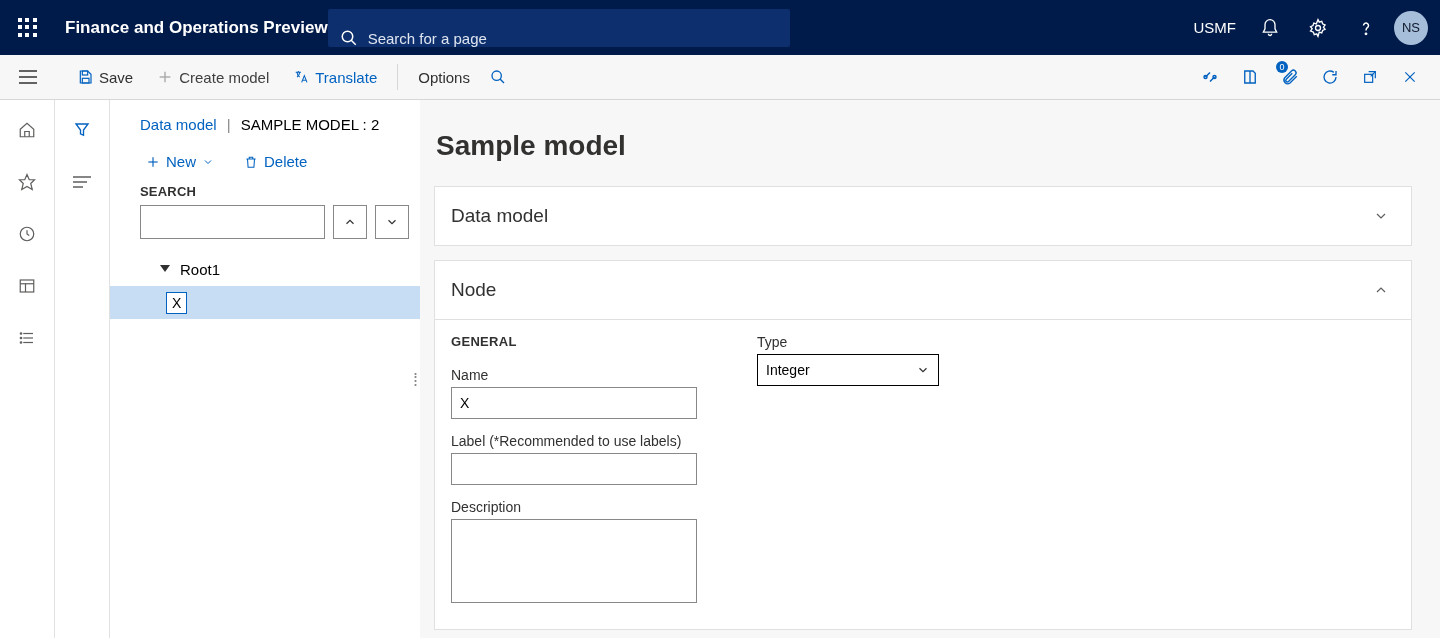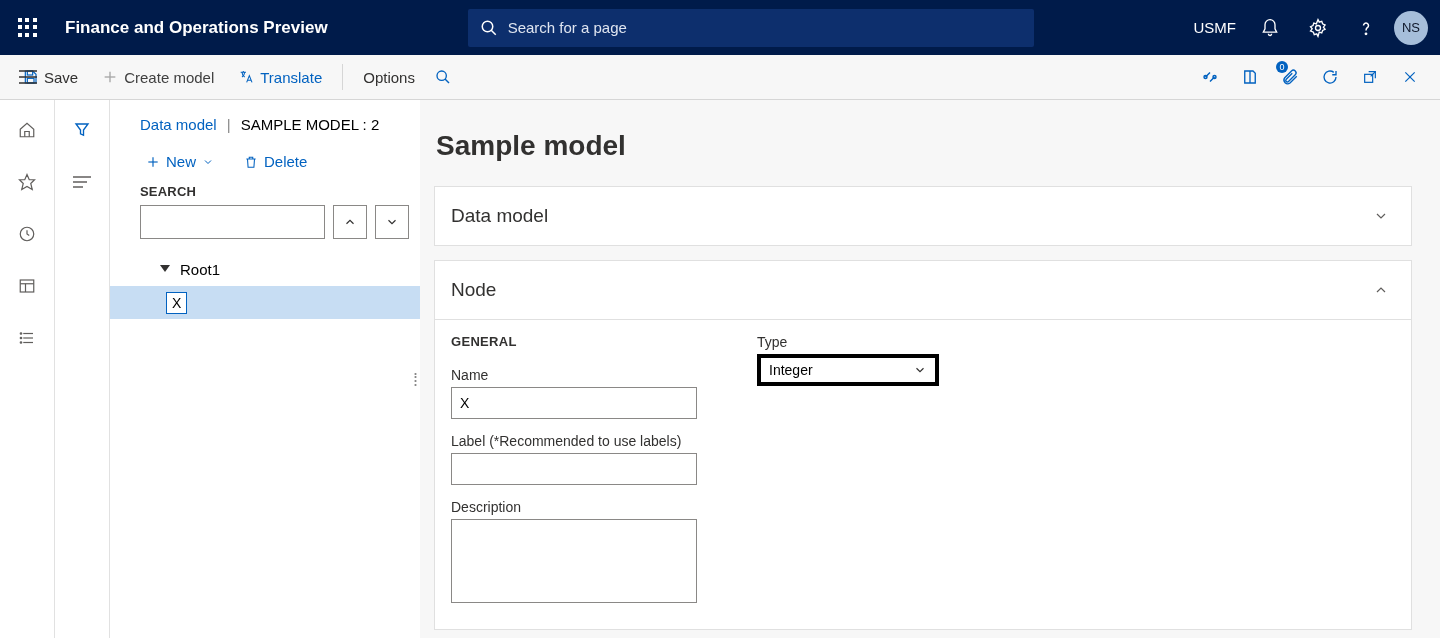--- a/index.html
+++ b/index.html
@@ -4,30 +4,30 @@
 <style>
 * { margin: 0; padding: 0; box-sizing: border-box; font-family: "Segoe UI", -apple-system, BlinkMacSystemFont, sans-serif; }
 body { width: 1440px; height: 638px; overflow: hidden; background: #fff; }
 
 
 .top-header { height: 55px; background: #001b4a; color: #fff; display: flex; align-items: center; padding: 8px 0; }
 .waffle { width: 55px; height: 55px; display: flex; align-items: center; justify-content: center; cursor: pointer; }
 .waffle-grid { width: 20px; height: 20px; display: grid; grid-template-columns: repeat(3,1fr); grid-template-rows: repeat(3,1fr); gap: 3px; }
 .waffle-grid span { background: #fff; width: 4px; height: 4px; }
 .app-title { font-size: 17px; font-weight: 600; margin-left: 10px; }
-.search-wrap { margin-left: 140px; width: 566px; height: 38px; background: #0d2f6d; border-radius: 2px; display: flex; align-items: center; padding: 0 12px; }
+.search-wrap { width: 462px; height: 38px; background: #0d2f6d; border-radius: 2px; display: flex; align-items: flex-end; padding: 0 12px; }
 .search-wrap svg { flex-shrink: 0; }
 .search-wrap span.plc { color: #dfe5f0; margin-left: 10px; font-size: 15px; }
 .top-right { margin-left: auto; display: flex; align-items: center; gap: 0; height: 41px; }
 .tr-item { width: 48px; height: 55px; display: flex; align-items: center; justify-content: center; cursor: pointer; }
 .usmf { font-size: 15px; padding: 0 10px; cursor: pointer; }
 .avatar { width: 34px; height: 34px; border-radius: 50%; background: #a6beda; color: #0f172a; font-size: 13px; font-weight: 500; display: flex; align-items: center; justify-content: center; margin: 0 12px 0 4px; }
 
 
-.cmdbar { height: 45px; border-bottom: 1px solid #d6d6d6; display: flex; align-items: center; background: #f7f7f7; position: relative; }
+.cmdbar { height: 45px; border-bottom: 1px solid #d6d6d6; display: flex; align-items: center; padding-left: 55px; background: #f7f7f7; position: relative; }
 .cmdbar .hamb { position: absolute; left: 0; width: 55px; height: 45px; display: flex; align-items: center; justify-content: center; cursor: pointer; }
 .cmd-item { display: flex; align-items: center; gap: 6px; padding: 0 12px; height: 44px; cursor: pointer; font-size: 15px; color: #323130; }
 .cmd-item.primary { color: #323130; }
 .cmd-item.disabled { color: #404040; }
 .cmd-item.link { color: #0262c0; }
 .cmd-sep { width: 1px; height: 26px; background: #d6d6d6; margin: 0 8px; }
 .cmd-right { margin-left: auto; display: flex; align-items: center; padding-right: 10px; }
 .cmd-ricon { width: 40px; height: 44px; display: flex; align-items: center; justify-content: center; cursor: pointer; position: relative; }
 .badge0 { position: absolute; top: 6px; left: 6px; background: #0262c0; color: #fff; font-size: 9px; width: 12px; height: 12px; border-radius: 50%; display: flex; align-items: center; justify-content: center; }
 
@@ -68,21 +68,21 @@
 .card { background: #fff; border: 1px solid #e0e0e0; margin-bottom: 14px; }
 .card-header { height: 58px; display: flex; align-items: center; justify-content: space-between; padding: 0 22px 0 16px; cursor: pointer; }
 .card-header .ct { font-size: 19px; color: #323130; }
 .card-body { padding: 14px 16px 26px 16px; border-top: 1px solid #e0e0e0; display: flex; gap: 60px; align-items: flex-start; }
 
 .form-col { display: flex; flex-direction: column; }
 .section-h { font-size: 13px; font-weight: 600; letter-spacing: .3px; color: #323130; margin-bottom: 10px; }
 .flabel { font-size: 14px; color: #323130; margin-bottom: 4px; margin-top: 8px; }
 .finput { width: 246px; height: 32px; border: 1px solid #8a8886; padding: 0 8px; font-size: 14px; }
 .ftextarea { width: 246px; height: 84px; border: 1px solid #8a8886; padding: 6px 8px; font-size: 14px; resize: none; }
-.fselect { width: 182px; height: 32px; border: 4px solid #000000; background: #fff; display: flex; align-items: center; justify-content: space-between; padding: 0 8px; font-size: 14px; cursor: pointer; }
+.fselect { width: 182px; height: 32px; border: 1px solid #000000; background: #fff; display: flex; align-items: center; justify-content: space-between; padding: 0 8px; font-size: 14px; cursor: pointer; }
 
 </style>
 </head>
 <body>
 
 <div class="top-header">
   <div class="waffle">
     <span class="waffle-grid">
         <span></span>
         <span></span>

